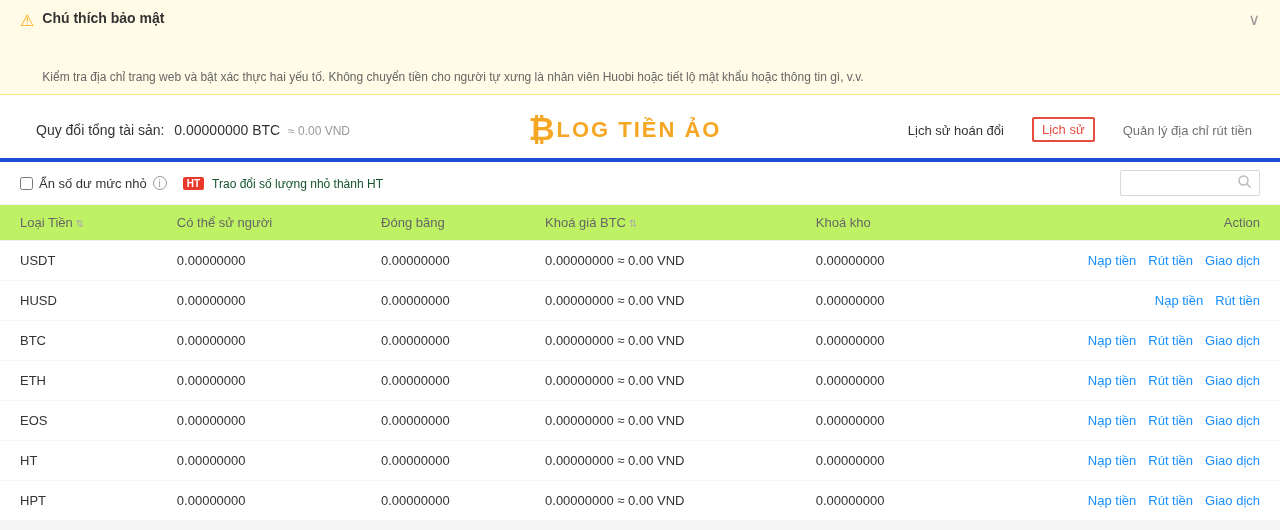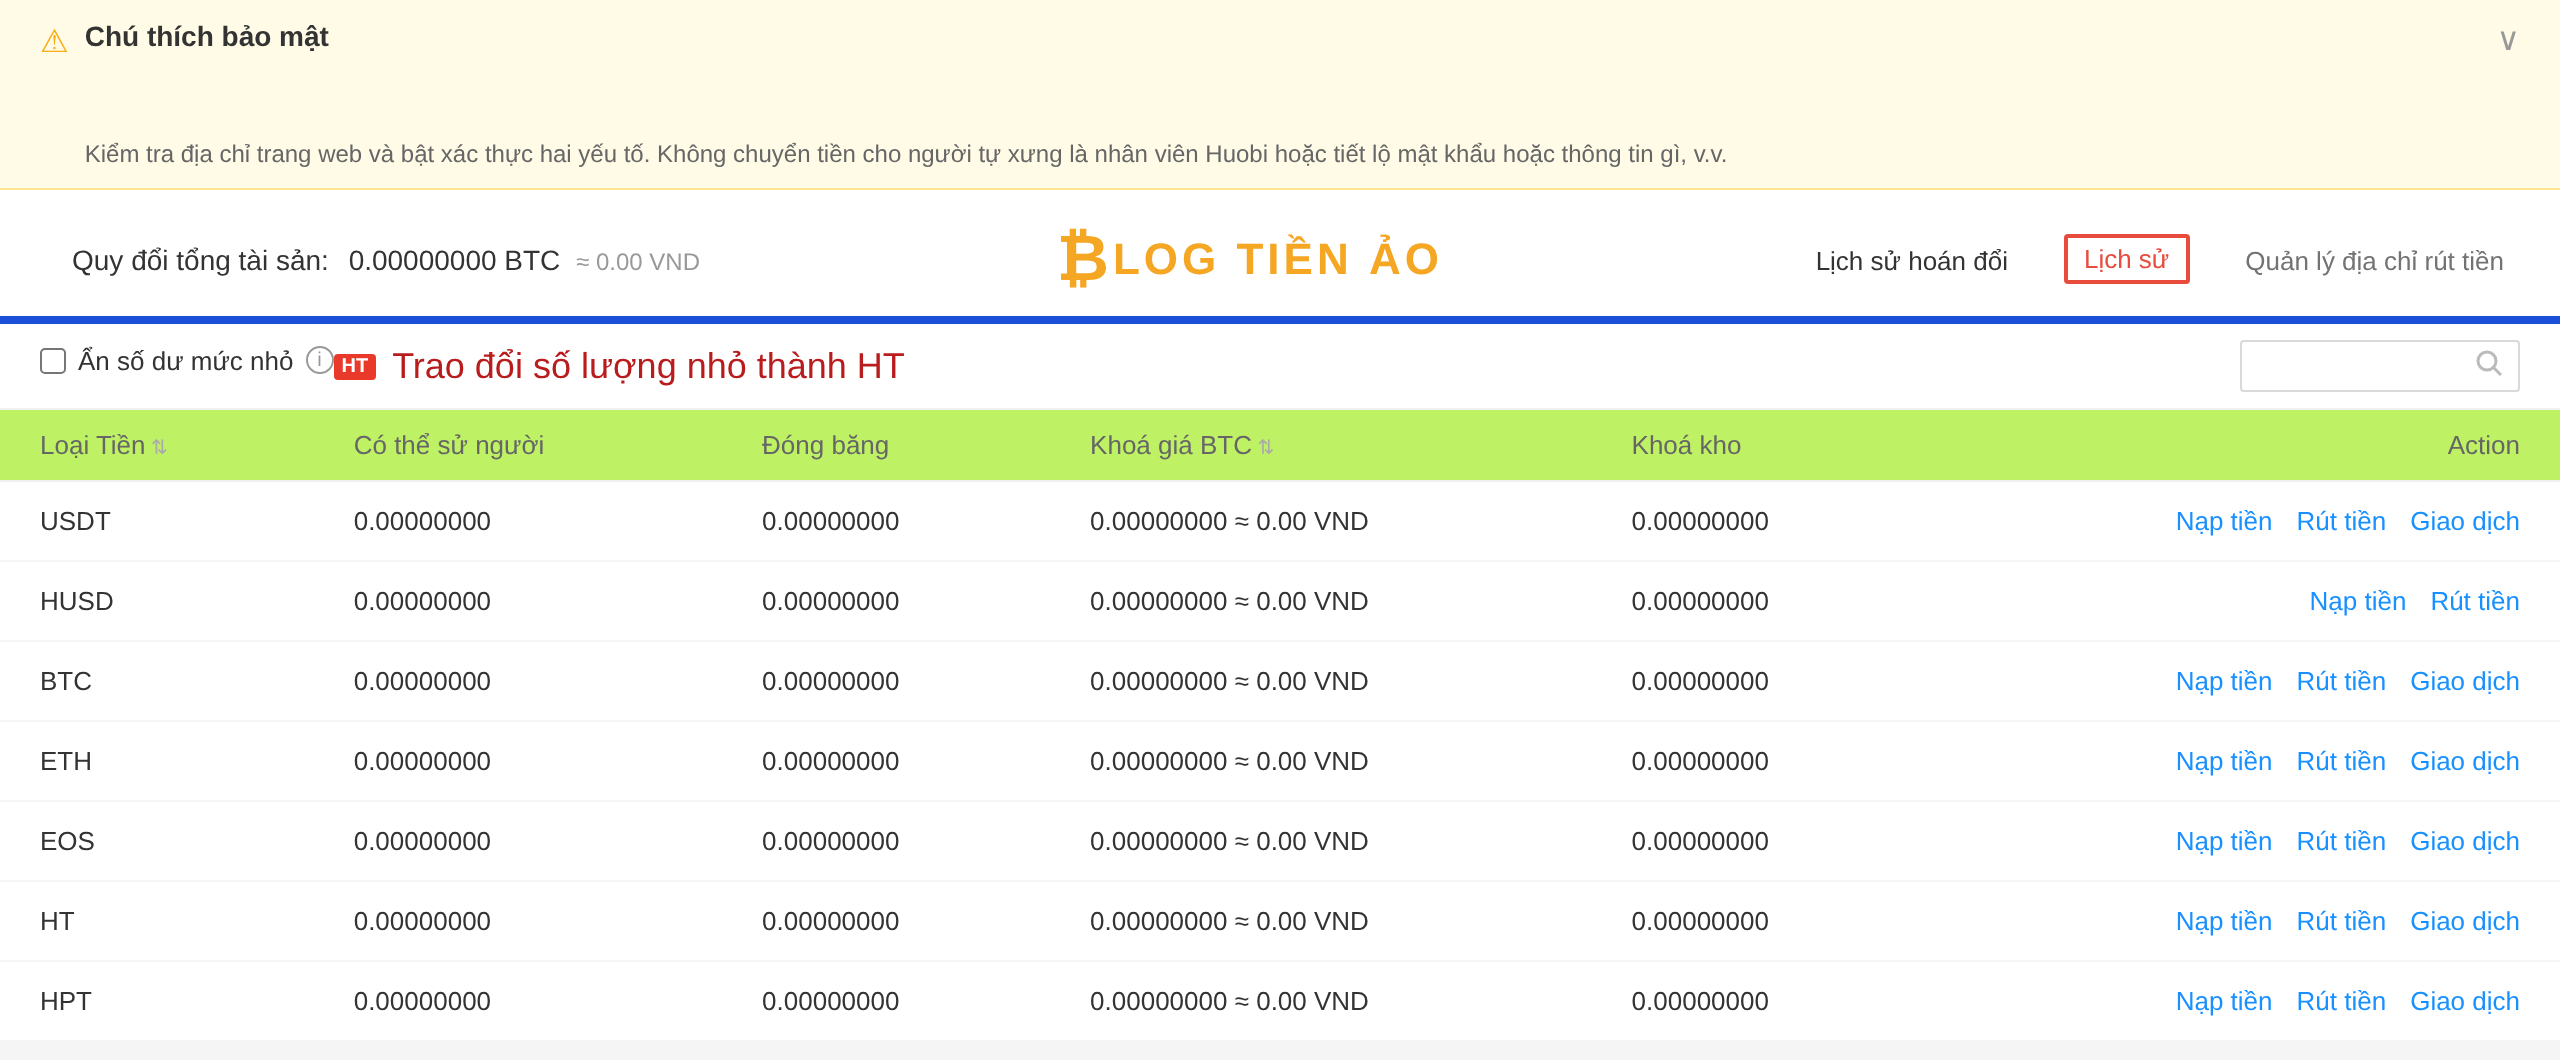--- a/index.html
+++ b/index.html
@@ -86,21 +86,22 @@
 
     .filters-bar {
       display: flex;
       align-items: center;
       justify-content: space-between;
       padding: 8px 20px;
       border-bottom: 1px solid #f0f0f0;
     }
     .filters-left {
       display: flex;
-      align-items: flex-start;
+      align-items: flex-end;
+      gap: 16px;
     }
     .checkbox-label {
       display: flex;
       align-items: center;
       gap: 6px;
       font-size: 13px;
       cursor: pointer;
     }
     .info-icon {
       display: inline-flex;
@@ -117,23 +118,23 @@
     .ht-badge {
       background: #e8392a;
       color: #fff;
       font-size: 10px;
       font-weight: bold;
       padding: 1px 4px;
       border-radius: 2px;
       margin-right: 4px;
     }
     .trade-link {
-      color: #b91c1c;
-      cursor: pointer;
-      font-size: 18px;
+      color: #14532d;
+      cursor: pointer;
+      font-size: 12px;
     }
     .search-box {
       display: flex;
       align-items: center;
       border: 1px solid #d9d9d9;
       border-radius: 2px;
       padding: 4px 8px;
       width: 140px;
     }
     .search-box input {

